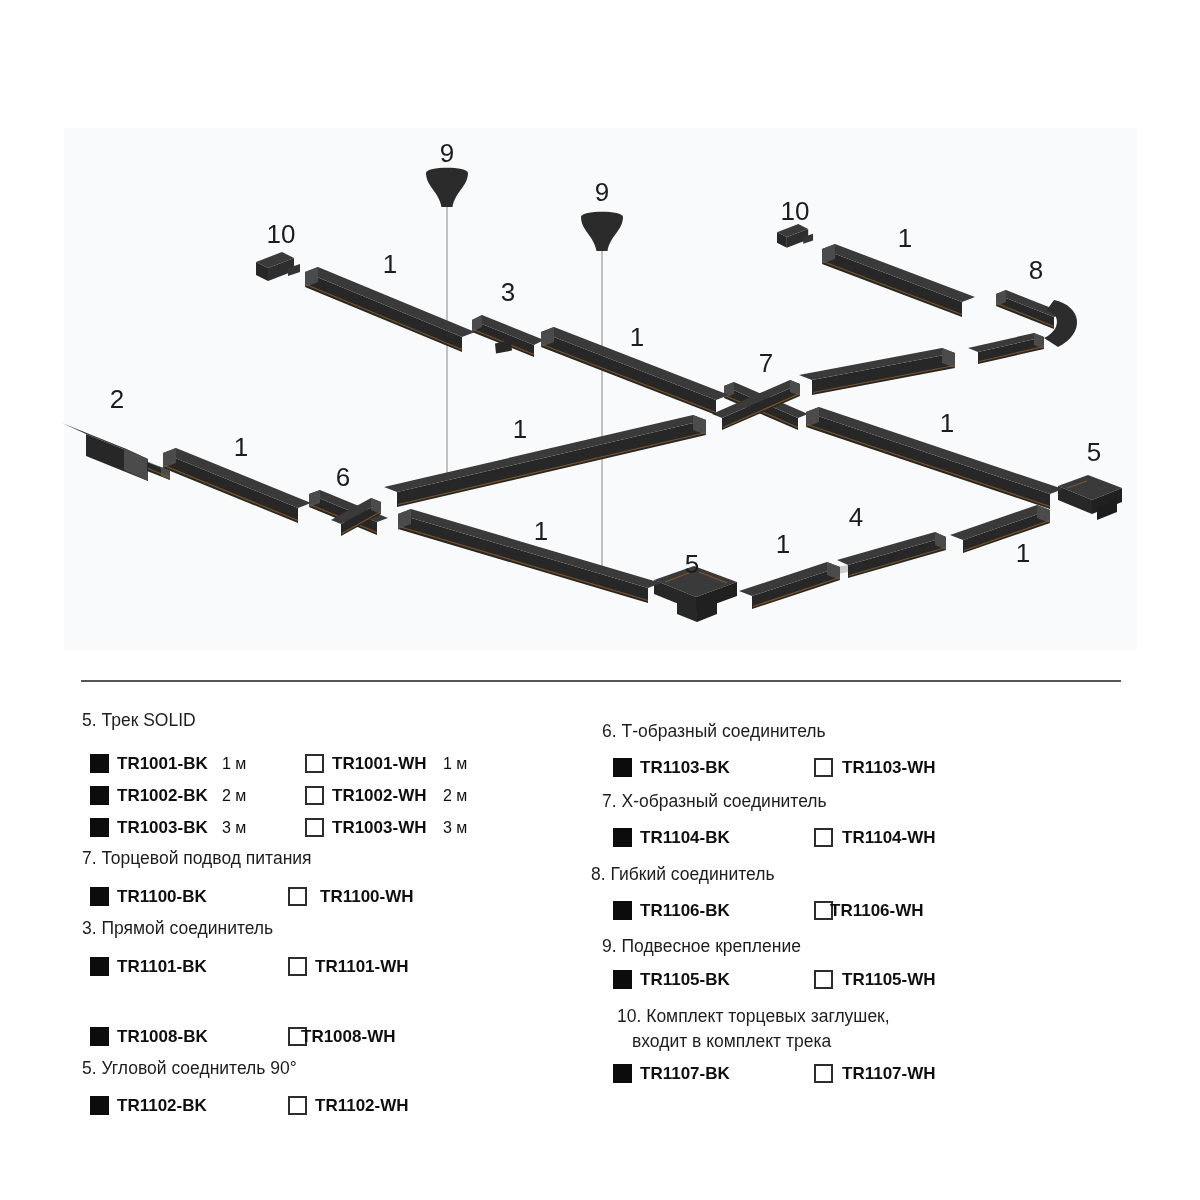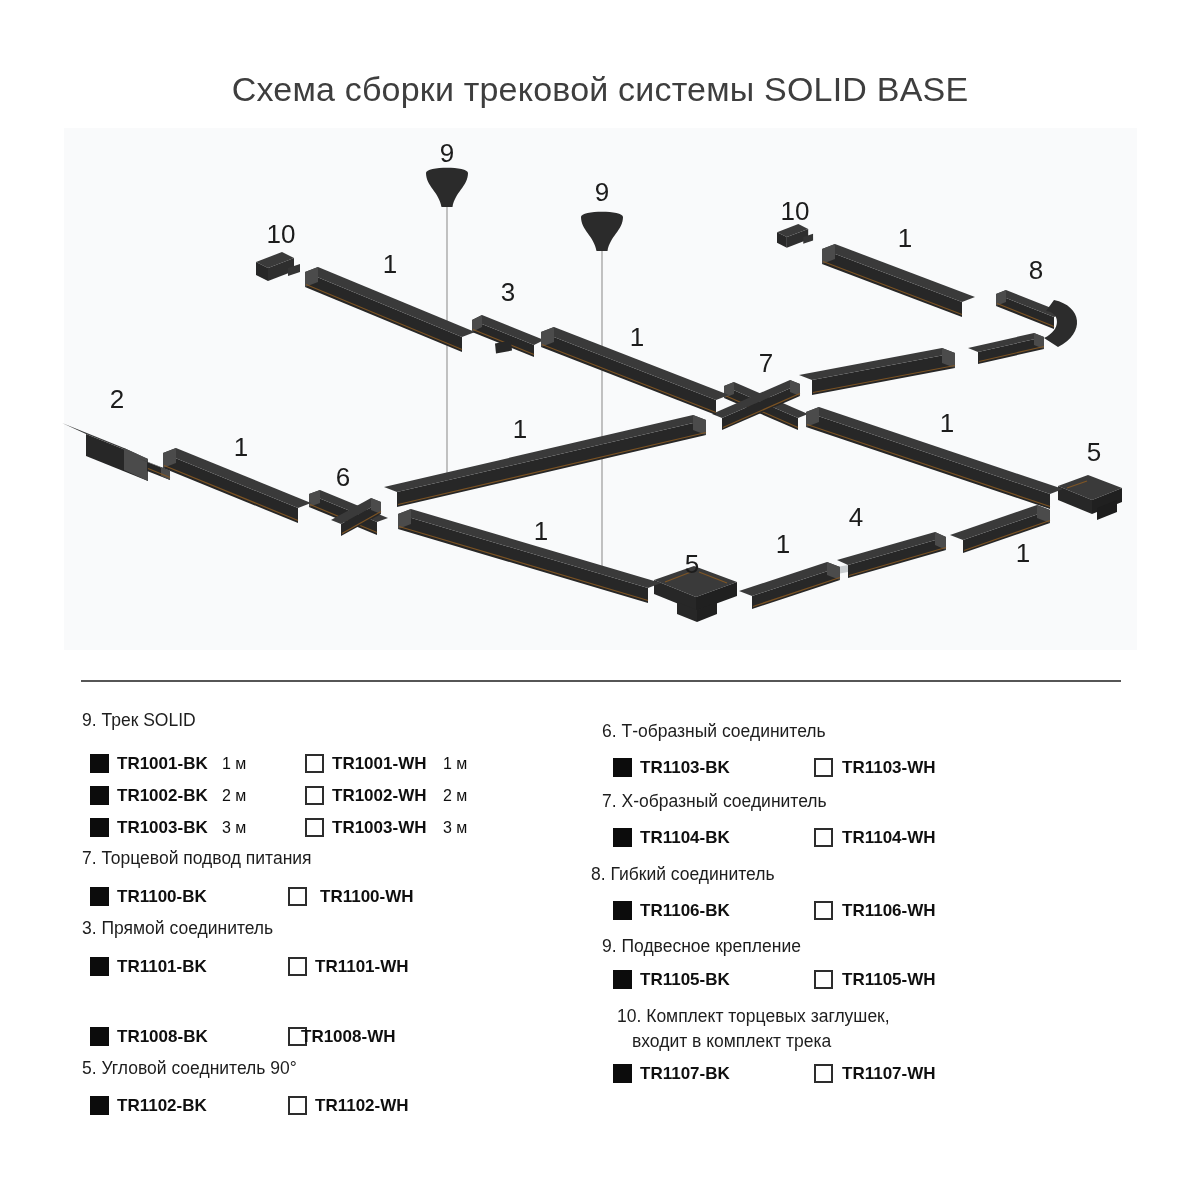--- a/index.html
+++ b/index.html
@@ -17,21 +17,20 @@
   .sq.bk{background:#0c0c0c;}
   .sq.wh{background:#ffffff;border:2px solid #2d2d2d;}
   .code{font-weight:bold;font-size:17px;color:#0f0f0f;line-height:20px;}
   .size{font-weight:normal;font-size:16px;color:#0f0f0f;line-height:20px;}
 </style>
 </head>
 <body>
 
 <div class="page">
 
-  <div class="title">Схема сборки трековой системы SOLID BASE</div>
 
   <div class="panel"></div>
 
   <svg class="diagram" id="diagram-svg" width="1200" height="700" viewBox="0 0 1200 700">
       <line x1="447" y1="207" x2="447" y2="482" stroke="#9a9a9a" stroke-width="1.2" opacity="1"></line>
       <line x1="602" y1="251" x2="602" y2="576" stroke="#9a9a9a" stroke-width="1.2" opacity="1"></line>
       <path d="M426,173 C426,166 468,166 468,173
        C468,186 455,192 452.5,207 L441.5,207
        C439,192 426,186 426,173 Z" fill="#2b2b2b"></path>
       <path d="M581,217 C581,210 623,210 623,217
@@ -157,21 +156,21 @@
       <text x="1094" y="452" text-anchor="middle" fill="#1c1c1c" font-size="26" font-family="&quot;Liberation Sans&quot;, sans-serif" dominant-baseline="central">5</text>
       <text x="541" y="531" text-anchor="middle" fill="#1c1c1c" font-size="26" font-family="&quot;Liberation Sans&quot;, sans-serif" dominant-baseline="central">1</text>
       <text x="692" y="564" text-anchor="middle" fill="#1c1c1c" font-size="26" font-family="&quot;Liberation Sans&quot;, sans-serif" dominant-baseline="central">5</text>
       <text x="783" y="544" text-anchor="middle" fill="#1c1c1c" font-size="26" font-family="&quot;Liberation Sans&quot;, sans-serif" dominant-baseline="central">1</text>
       <text x="856" y="517" text-anchor="middle" fill="#1c1c1c" font-size="26" font-family="&quot;Liberation Sans&quot;, sans-serif" dominant-baseline="central">4</text>
       <text x="1023" y="553" text-anchor="middle" fill="#1c1c1c" font-size="26" font-family="&quot;Liberation Sans&quot;, sans-serif" dominant-baseline="central">1</text>
     </svg>
 
   <div class="divider"></div>
 
-  <div class="lsec-title" style="left:82px;top:710px">9. Трек SOLID</div>
+  <div class="lsec-title" style="left:82px;top:710px">5. Трек SOLID</div>
 
   <div class="lrow" style="left:90px;top:754px">
     <span class="sq bk" style="left:0"></span>
     <span class="code" style="left:27px">TR1001-BK</span>
     <span class="size" style="left:132px">1 м</span>
     <span class="sq wh" style="left:215px"></span>
     <span class="code" style="left:242px">TR1001-WH</span>
     <span class="size" style="left:353px">1 м</span>
   </div>
   <div class="lrow" style="left:90px;top:786px">
@@ -236,21 +235,21 @@
     <span class="code" style="left:27px">TR1104-BK</span>
     <span class="sq wh" style="left:201px"></span>
     <span class="code" style="left:229px">TR1104-WH</span>
   </div>
 
   <div class="lsec-title" style="left:591px;top:864px">8. Гибкий соединитель</div>
   <div class="lrow" style="left:613px;top:901px">
     <span class="sq bk" style="left:0"></span>
     <span class="code" style="left:27px">TR1106-BK</span>
     <span class="sq wh" style="left:201px"></span>
-    <span class="code" style="left:229px">TR1106-WH</span>
+    <span class="code" style="left:217px">TR1106-WH</span>
   </div>
 
   <div class="lsec-title" style="left:602px;top:936px">9. Подвесное крепление</div>
   <div class="lrow" style="left:613px;top:970px">
     <span class="sq bk" style="left:0"></span>
     <span class="code" style="left:27px">TR1105-BK</span>
     <span class="sq wh" style="left:201px"></span>
     <span class="code" style="left:229px">TR1105-WH</span>
   </div>
 

